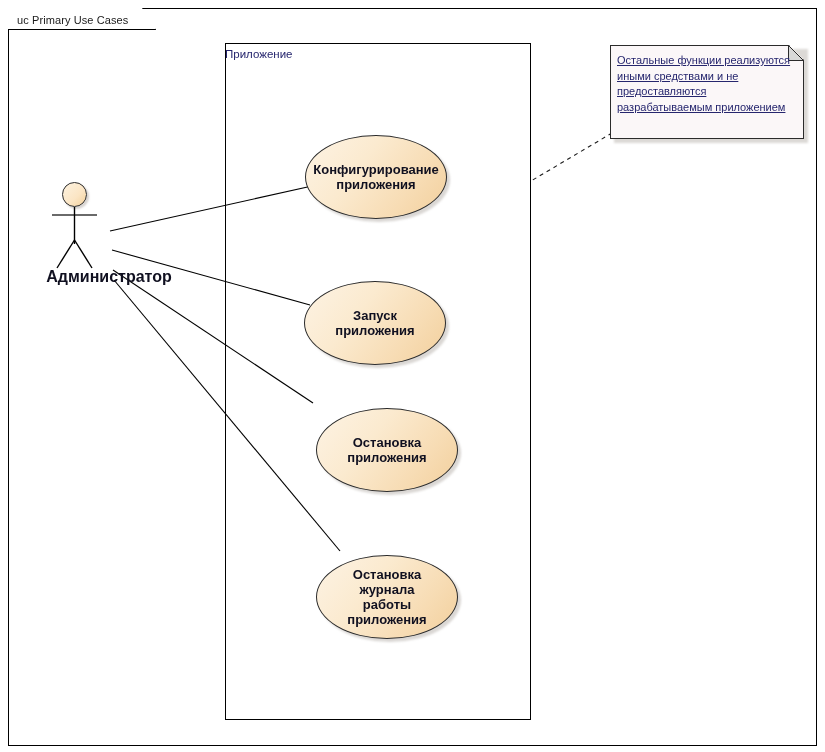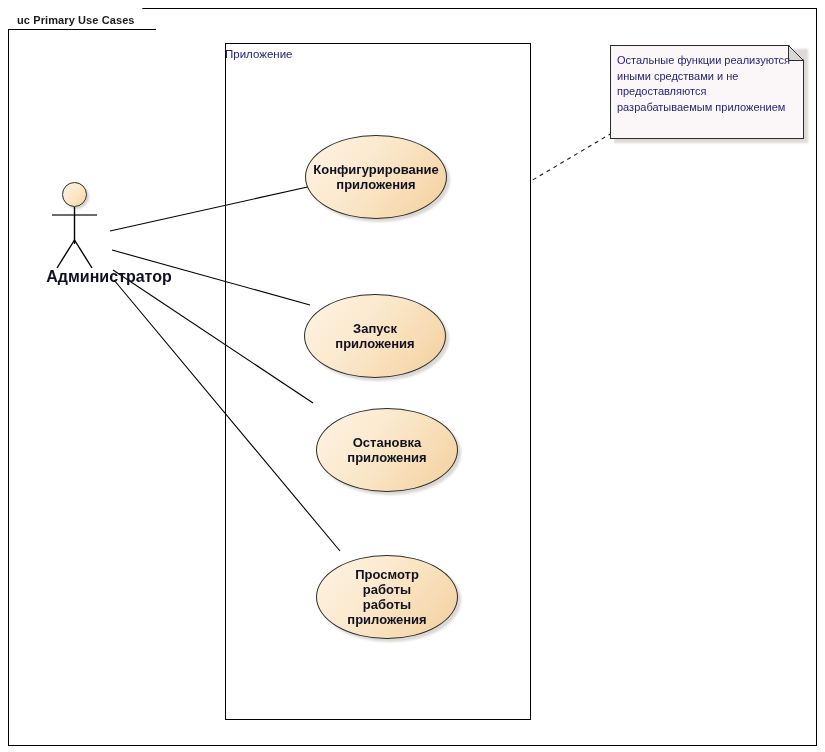--- a/index.html
+++ b/index.html
@@ -20,21 +20,21 @@
     position:absolute;left:8px;top:8px;width:148px;height:22px;
     background:#fff;border:1px solid #000;box-sizing:border-box;
     clip-path:polygon(0 0,134px 0,100% 100%,0 100%);
     border-top:none;border-left:none;
   }
   .title-tab-inner{
     position:absolute;left:9px;top:9px;width:148px;height:22px;
     display:flex;align-items:center;box-sizing:border-box;
   }
   .title-text{
-    font-size:11px;font-weight:bold;color:#1a1a1a;
+    font-size:11px;font-weight:normal;color:#1a1a1a;
     letter-spacing:.1px;white-space:nowrap;padding-left:8px;
   }
 
   
   .boundary{
     position:absolute;left:225px;top:43px;width:306px;height:677px;
     border:1px solid #000;box-sizing:border-box;background:transparent;
   }
   .boundary-label{
     position:absolute;left:225px;top:48px;width:306px;
@@ -83,21 +83,21 @@
     position:absolute;left:610px;top:45px;width:194px;height:94px;
   }
   .note-body{
     position:absolute;left:0;top:0;width:194px;height:94px;
     background:#fbf7f8;border:1px solid #2b2b2b;box-sizing:border-box;
     clip-path:polygon(0 0, calc(100% - 15px) 0, 100% 15px, 100% 100%, 0 100%);
   }
   .note-fold{position:absolute;right:0;top:0;width:16px;height:16px;}
   .note-text{
     position:absolute;left:7px;top:8px;width:182px;
-    font-size:11px;line-height:15.5px;color:#26266e;
+    font-size:11px;line-height:15.5px;color:#26266e;text-decoration:underline;
   }
 
   
   .links{position:absolute;left:0;top:0;width:825px;height:752px;}
 </style>
 </head>
 <body>
 
 <div id="canvas">
 
@@ -138,21 +138,21 @@
   <div class="usecase" style="left:305px;top:135px;width:142px;height:84px;">
     <div class="shadow"></div>
     <div class="body">
       <div class="label">
         <span>Конфигурирование</span><br>
         <span>приложения</span>
       </div>
     </div>
   </div>
 
-  <div class="usecase" style="left:304px;top:294px;width:142px;height:84px;">
+  <div class="usecase" style="left:304px;top:281px;width:142px;height:84px;">
     <div class="shadow"></div>
     <div class="body">
       <div class="label">
         <span>Запуск приложения</span>
       </div>
     </div>
   </div>
 
   <div class="usecase" style="left:316px;top:408px;width:142px;height:84px;">
     <div class="shadow"></div>
@@ -161,21 +161,21 @@
         <span>Остановка</span><br>
         <span>приложения</span>
       </div>
     </div>
   </div>
 
   <div class="usecase" style="left:316px;top:555px;width:142px;height:84px;">
     <div class="shadow"></div>
     <div class="body">
       <div class="label">
-        <span>Просмотр работы</span><br>
+        <span>Остановка журнала</span><br>
         <span>работы приложения</span>
       </div>
     </div>
   </div>
 
   <div class="note-shadow"></div>
   <div class="note">
     <div class="note-body"></div>
     <svg class="note-fold" viewBox="0 0 16 16">
       <polygon points="0.5,0.5 15.5,15.5 0.5,15.5" fill="#d8d8d8" stroke="#2b2b2b" stroke-width="1" transform="translate(0,0)"></polygon>

